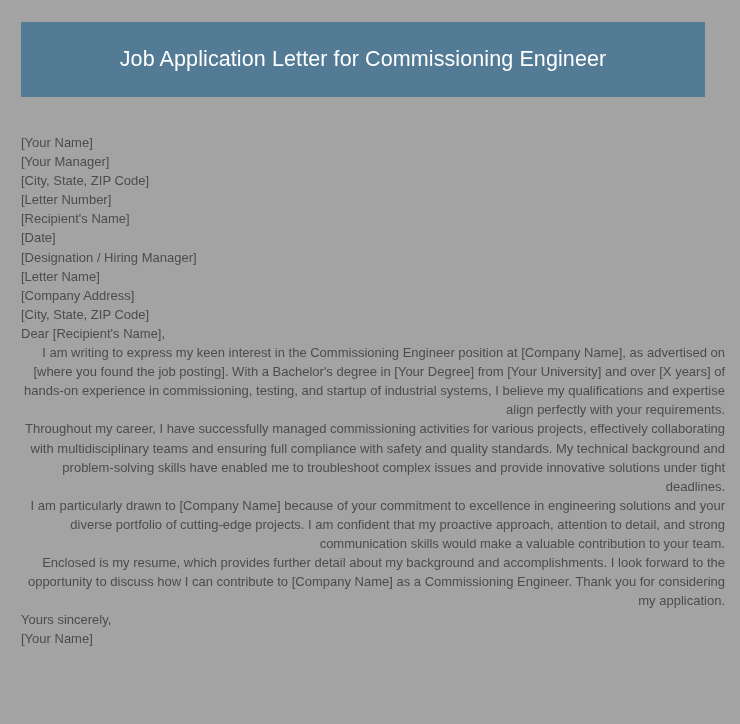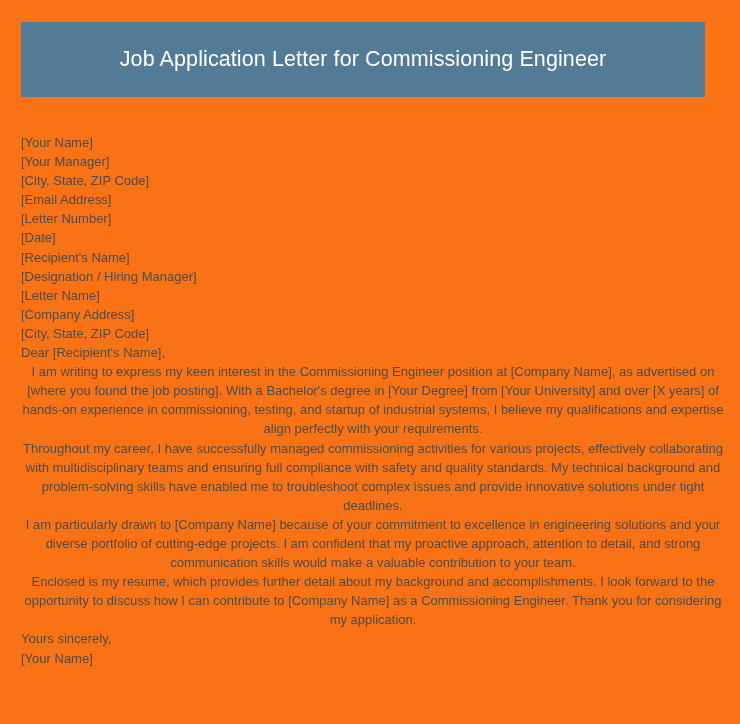--- a/index.html
+++ b/index.html
@@ -10,21 +10,21 @@
     width: 740px;
     height: 724px;
     background: #ffffff;
     font-family: "Liberation Sans", sans-serif;
     overflow: hidden;
   }
   .page {
     position: relative;
     width: 740px;
     height: 724px;
-    background: #f97316;
+    background: #a3a3a3;
   }
   .title-banner {
     position: absolute;
     left: 21px;
     top: 22px;
     width: 684px;
     height: 75px;
     background: #537b96;
     display: flex;
     align-items: center;
@@ -52,42 +52,41 @@
   }
   .letter-line {
     margin: 0;
     padding: 0;
     text-align: left;
     white-space: normal;
   }
   .letter-para {
     margin: 0;
     padding: 0;
-    text-align: center;
+    text-align: right;
   }
 </style>
 </head>
 <body>
 
 <div class="page">
 
   <div class="title-banner">
     <div class="title-text">Job Application Letter for Commissioning Engineer</div>
   </div>
 
   <div class="letter-body">
 
     <div class="letter-line">[Your Name]</div>
     <div class="letter-line">[Your Manager]</div>
     <div class="letter-line">[City, State, ZIP Code]</div>
-    <div class="letter-line">[Email Address]</div>
     <div class="letter-line">[Letter Number]</div>
+    <div class="letter-line">[Recipient's Name]</div>
+
     <div class="letter-line">[Date]</div>
-
-    <div class="letter-line">[Recipient's Name]</div>
     <div class="letter-line">[Designation / Hiring Manager]</div>
     <div class="letter-line">[Letter Name]</div>
     <div class="letter-line">[Company Address]</div>
     <div class="letter-line">[City, State, ZIP Code]</div>
 
     <div class="letter-line">Dear [Recipient's Name],</div>
 
     <div class="letter-para">I am writing to express my keen interest in the Commissioning Engineer position at [Company Name], as advertised on [where you found the job posting]. With a Bachelor's degree in [Your Degree] from [Your University] and over [X years] of hands-on experience in commissioning, testing, and startup of industrial systems, I believe my qualifications and expertise align perfectly with your requirements.</div>
     <div class="letter-para">Throughout my career, I have successfully managed commissioning activities for various projects, effectively collaborating with multidisciplinary teams and ensuring full compliance with safety and quality standards. My technical background and problem-solving skills have enabled me to troubleshoot complex issues and provide innovative solutions under tight deadlines.</div>
     <div class="letter-para">I am particularly drawn to [Company Name] because of your commitment to excellence in engineering solutions and your diverse portfolio of cutting-edge projects. I am confident that my proactive approach, attention to detail, and strong communication skills would make a valuable contribution to your team.</div>

